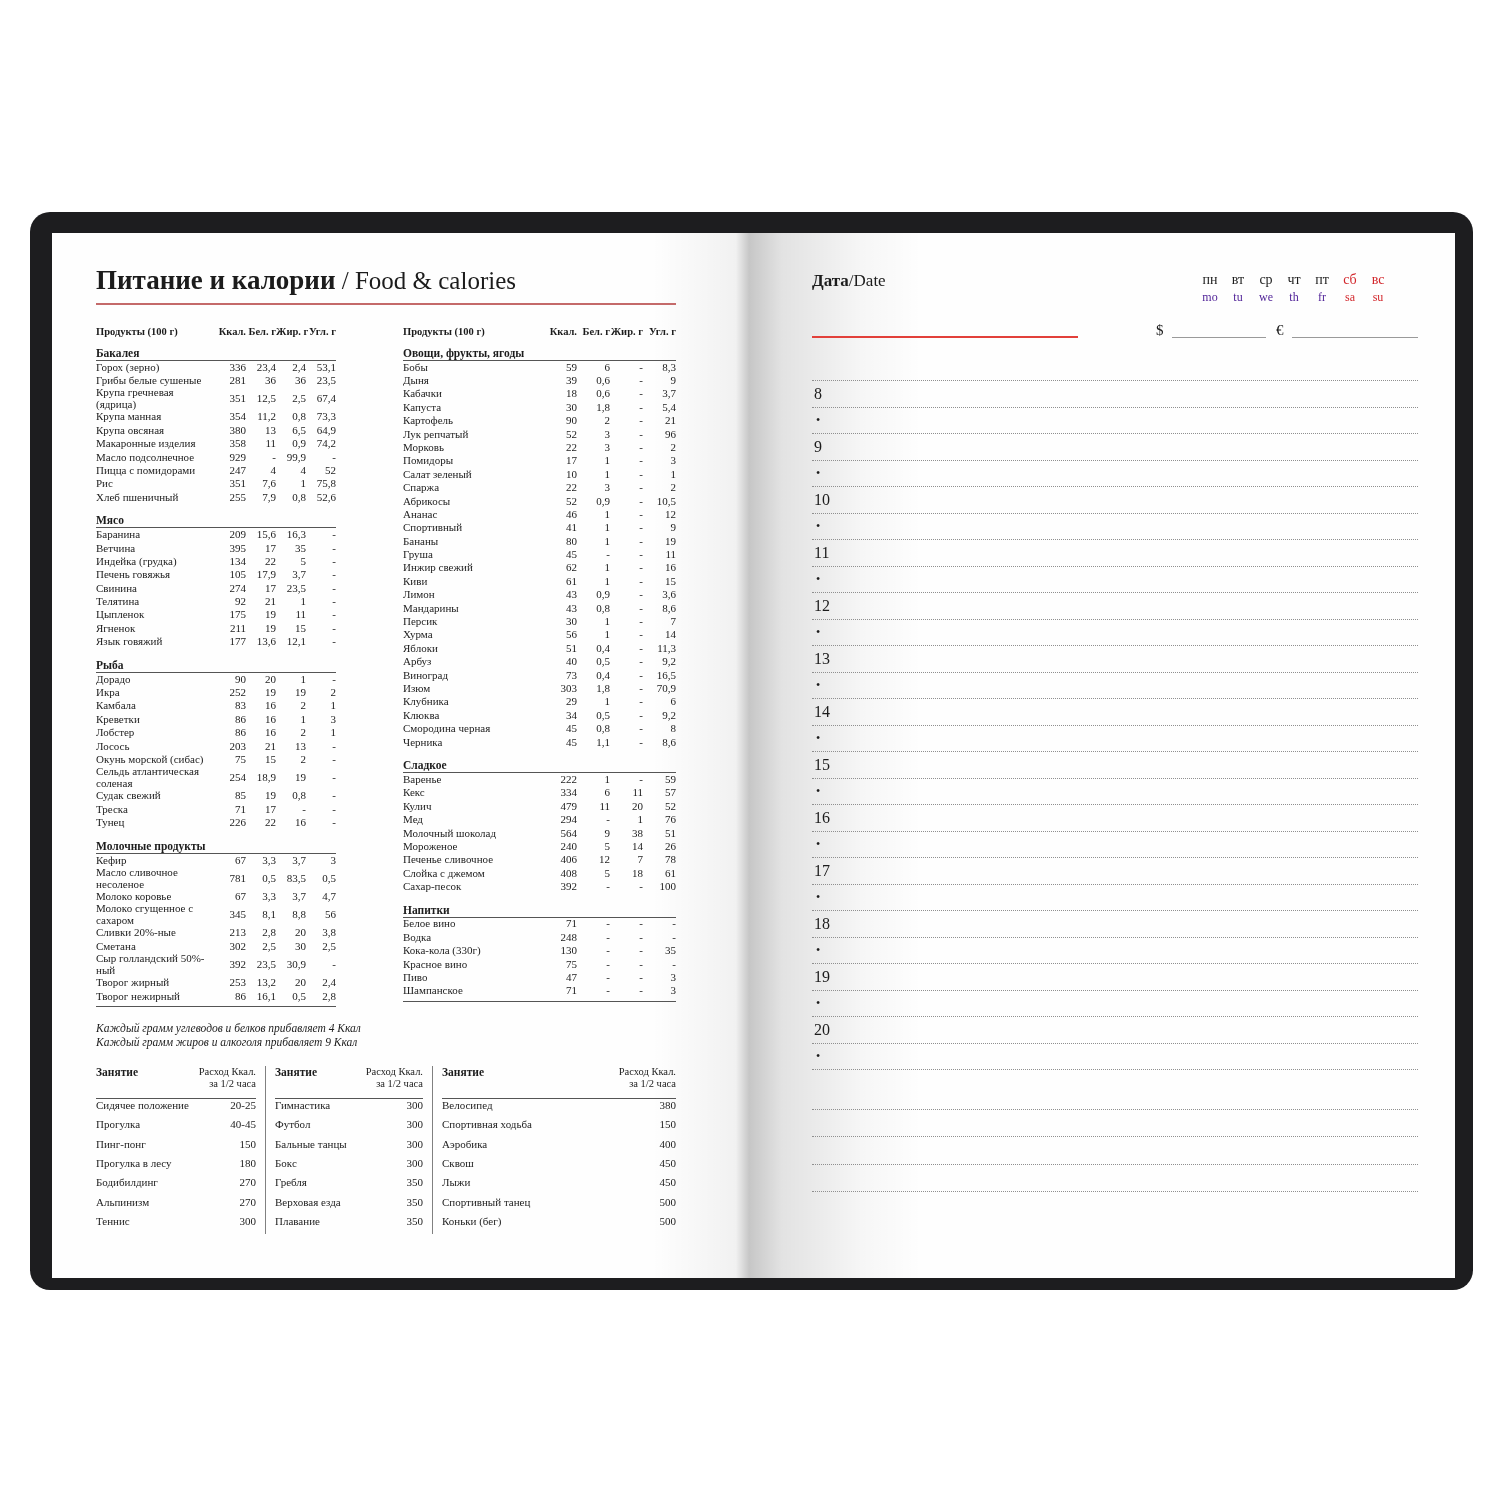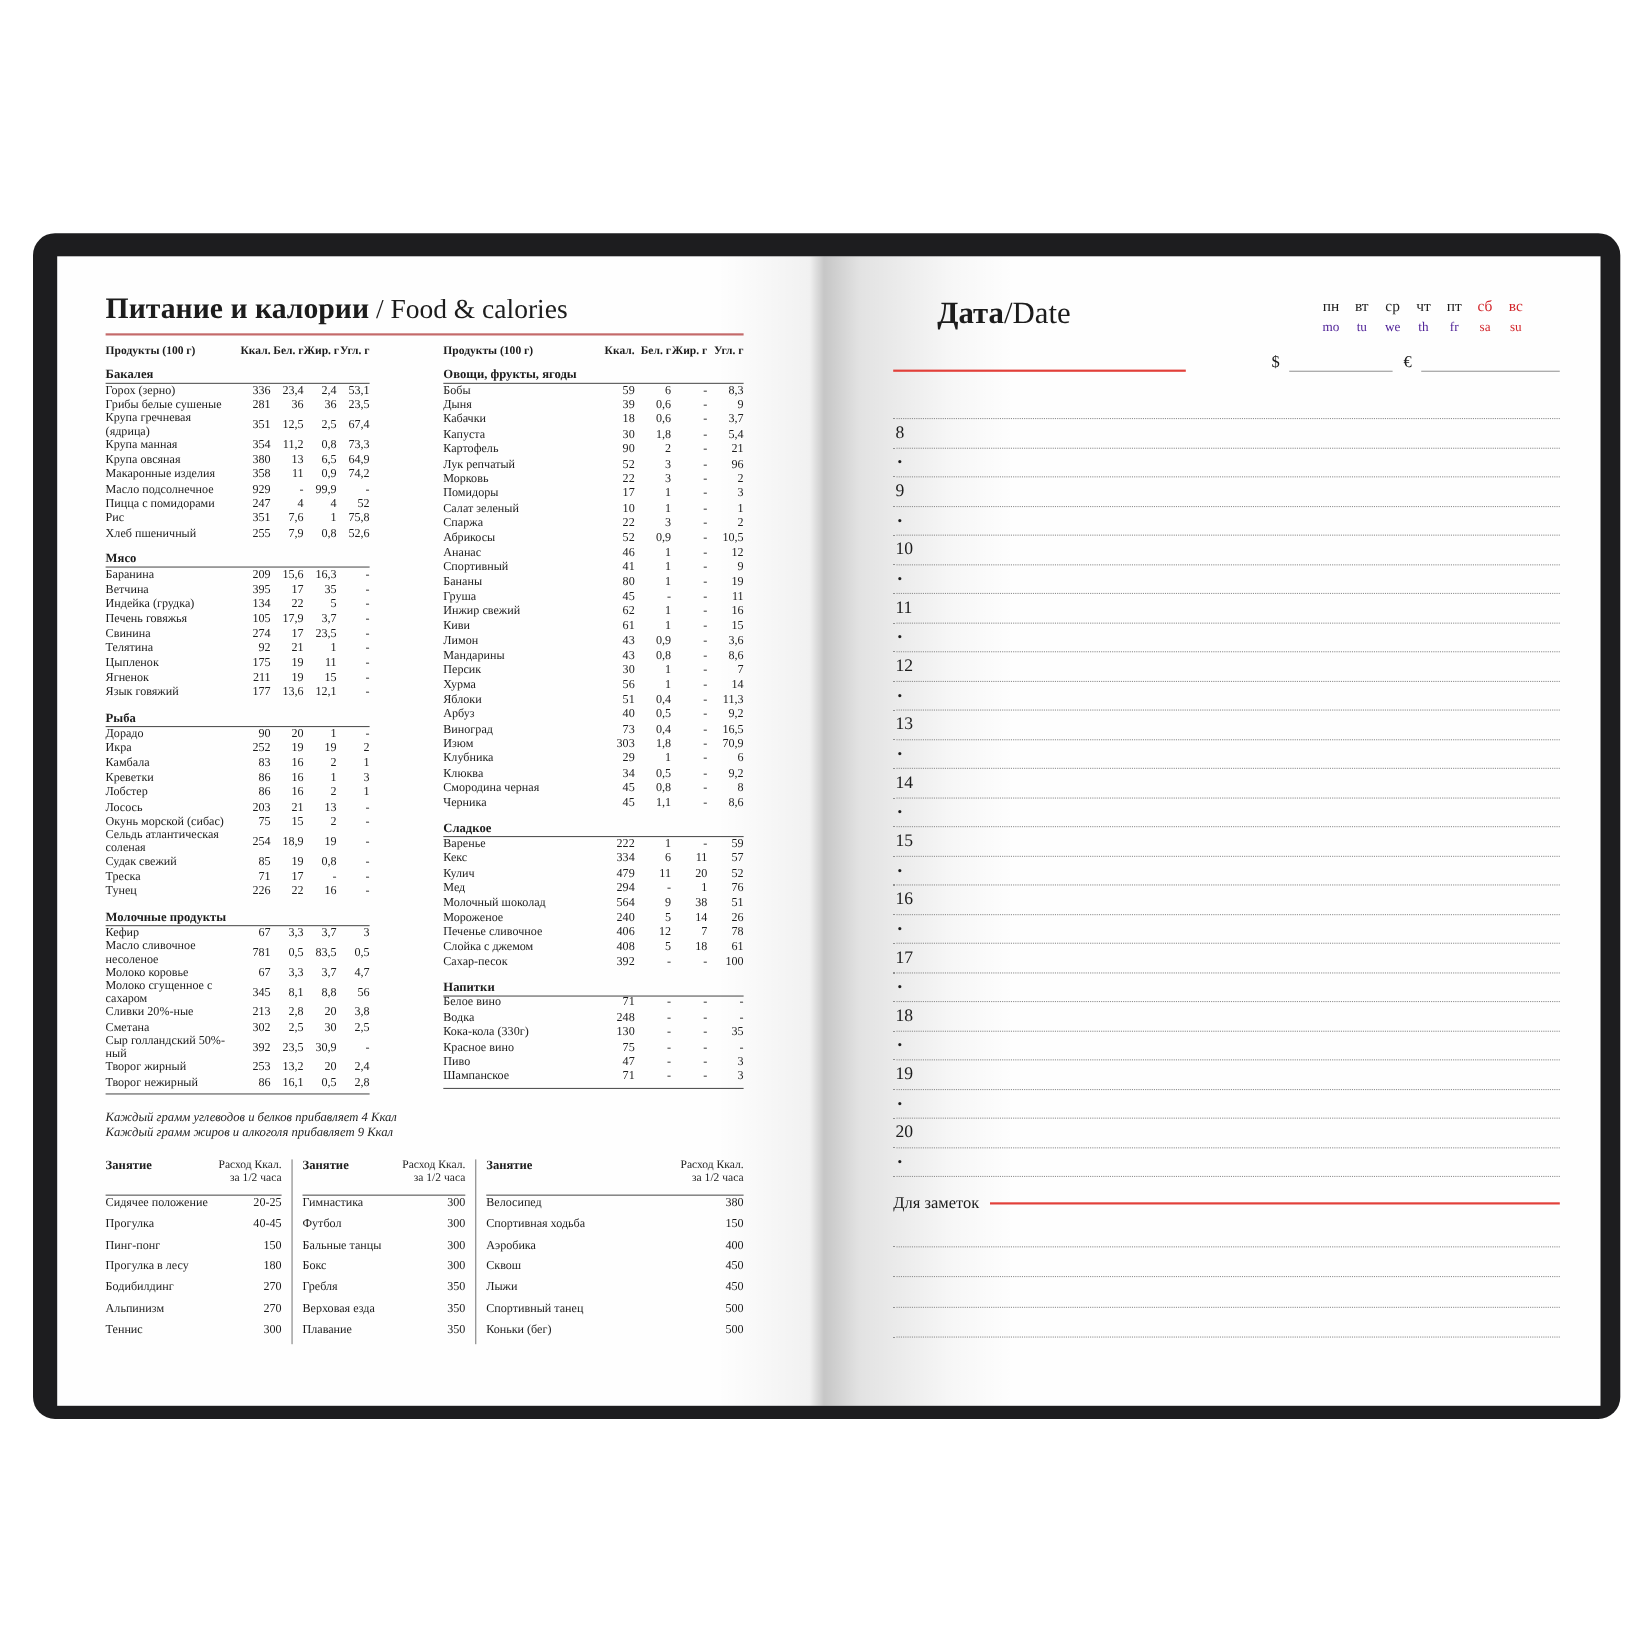--- a/index.html
+++ b/index.html
@@ -24,21 +24,21 @@
   
   .left-content { position:absolute; left:96px; top:266px; width:580px; }
   .lp-title { font-size:27px; line-height:1.1; white-space:nowrap; }
   .lp-title .t-ru { font-weight:bold; }
   .lp-title .t-en, .lp-title .t-sep { font-size:25px; }
   .lp-rule { margin-top:7px; border-top:2px solid var(--title-rule,#c46a6a); }
 
   .food-tables { display:flex; justify-content:space-between; margin-top:9px; }
   .food-col-0 { width:240px; }
   .food-col-1 { width:273px; }
-  .fhead { display:flex; align-items:flex-end; font-weight:bold; font-size:10.5px; }
+  .fhead { display:flex; align-items:flex-end; font-weight:bold; font-size:10.5px;margin-top:12px; }
   .fname { flex:1; padding-right:3px; }
   .fhead .fname { white-space:nowrap; }
   .fnum { width:30px; text-align:right; white-space:nowrap; }
   .food-col-1 .fnum { width:33px; }
   .fsection { margin-top:10px; }
   .food-col .fsection:last-child { border-bottom:1px solid #555; padding-bottom:3px; }
   .fsec-title { font-weight:bold; font-size:11.5px; border-bottom:1px solid #555; padding-bottom:1px; }
   .frow { display:flex; align-items:center; min-height:13.4px; font-size:11px; line-height:11.5px; }
 
   .footnotes { margin-top:14px; font-style:italic; font-size:11.5px; line-height:1.25; }
@@ -52,21 +52,21 @@
     border-bottom:1px solid #555; padding-bottom:5px; min-height:27px; }
   .act-lbl { font-weight:bold; font-size:11.5px; }
   .act-val { text-align:right; font-size:10.5px; line-height:1.2; }
   .act-val span { display:block; }
   .act-row { display:flex; justify-content:space-between; align-items:flex-start;
     font-size:11px; height:19.4px; }
 
   
   .right-content { position:absolute; left:812px; top:272px; width:606px; }
   .rp-header { display:flex; justify-content:space-between; align-items:flex-start; height:46px; }
-  .date-label { font-size:28px; line-height:1;margin-left:40px; }
+  .date-label { font-size:17px; line-height:1; }
   .date-label .d-ru { font-weight:bold; }
   .weekdays { display:grid; grid-template-columns:repeat(7,28px); text-align:center; margin-right:26px; }
   .wd-ru { font-weight:normal; font-size:14px; line-height:15px; }
   .wd-en { font-size:12px; line-height:14px; margin-top:3px; color:#4c1d95; }
   .wd.weekend .wd-ru, .wd.weekend .wd-en { color:var(--accent-red,#d2262b); }
 
   .money-row { position:relative; height:24px; margin-top:2px; }
   .mline-red { position:absolute; left:0; top:16px; width:266px; border-top:2px solid var(--line-red,#e2403a); }
   .cur { position:absolute; top:2px; font-size:15px; }
   .cur-d { left:344px; }
@@ -964,24 +964,20 @@
         </div>
         <div class="hrow num">
           <span class="hnum">20</span>
         </div>
         <div class="hrow blt">
           <span class="hblt">•</span>
         </div>
       </div>
 
     <div class="notes">
-      <div class="notes-head">
-        <span class="notes-label">Для заметок</span>
-        <div class="notes-red-line"></div>
-      </div>
       <div id="notes-lines">
           <div class="nline"></div>
           <div class="nline"></div>
           <div class="nline"></div>
           <div class="nline"></div>
         </div>
     </div>
   </div>
 </div>
 

